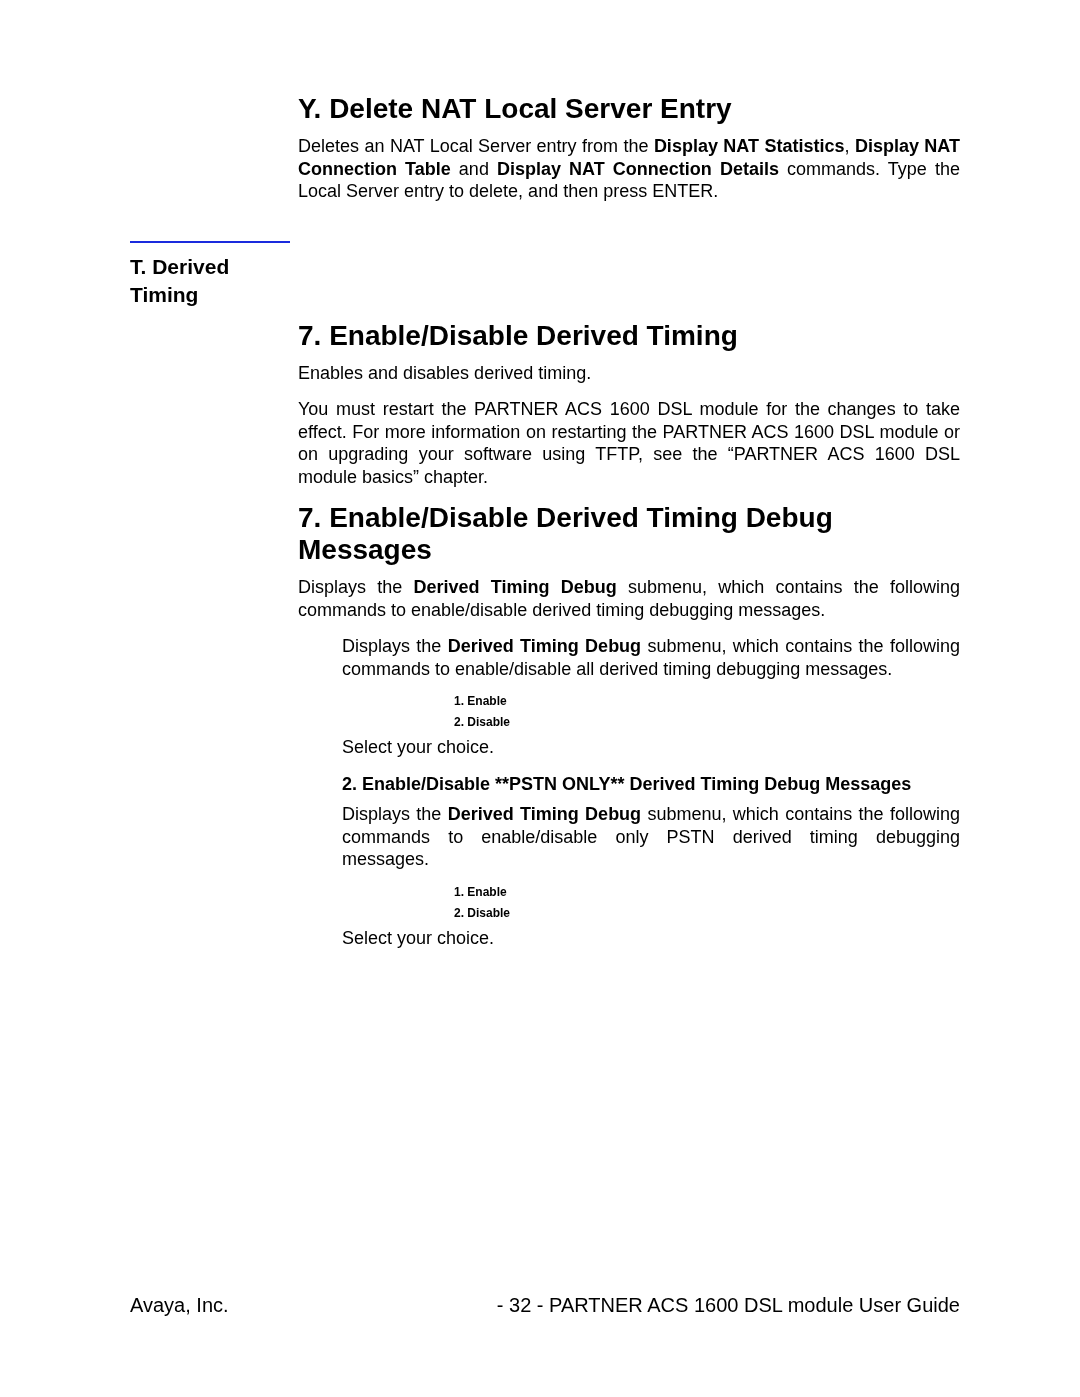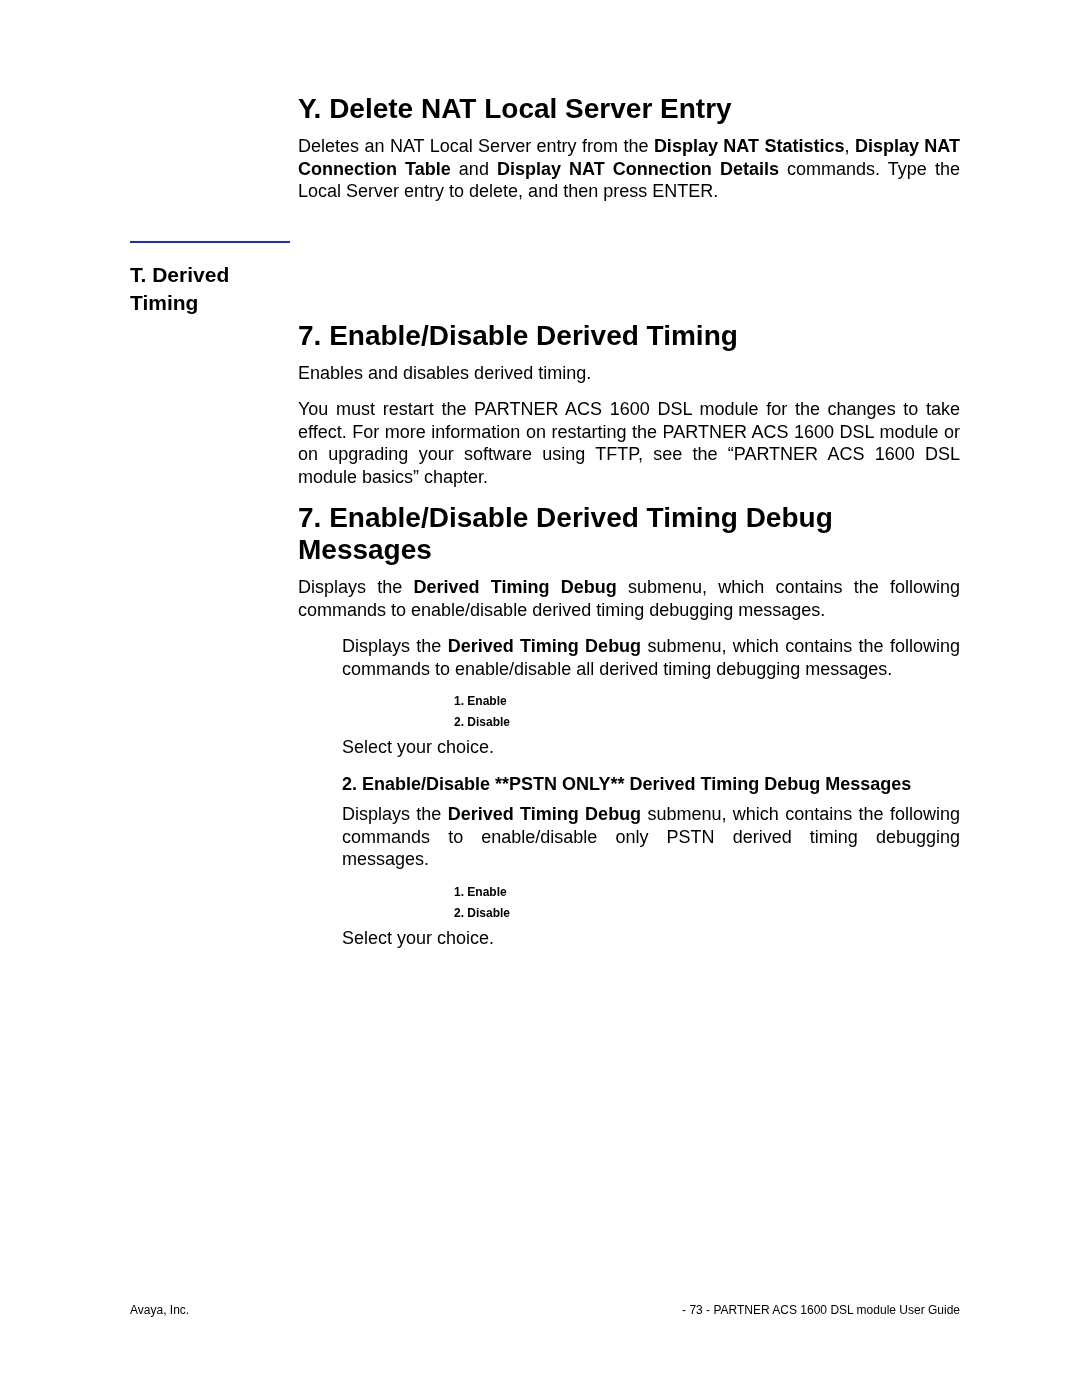--- a/index.html
+++ b/index.html
@@ -34,21 +34,21 @@
   }
   .justify {
     text-align: justify;
   }
   b { font-weight: bold; }
   .side-heading {
     position: absolute;
     left: 130px;
     width: 160px;
     border-top: 2px solid #1a2bdd;
-    padding-top: 18px;
+    padding-top: 10px;
     font-size: 21px;
     font-weight: bold;
     line-height: 1.35;
   }
   .side-heading.t-derived { top: 241px; }
   .indent-1 { margin-left: 44px; }
   .indent-2 { margin-left: 112px; }
   .subhead-small {
     font-size: 18px;
     font-weight: bold;
@@ -57,21 +57,21 @@
   .list-item-bold {
     font-weight: bold;
     margin: 4px 0 6px 0;
     font-size: 12px;
   }
   .footer {
     position: absolute;
     left: 130px;
     right: 120px;
     bottom: 80px;
-    font-size: 12px;
+    font-size: 20px;
     display: flex;
     justify-content: space-between;
     align-items: baseline;
   }
   .footer .right { text-align: right; }
 </style>
 </head>
 <body>
 
 <div class="page">
@@ -115,15 +115,15 @@
       <div class="indent-2">
         <p class="list-item-bold">1. Enable</p>
         <p class="list-item-bold">2. Disable</p>
       </div>
       <p>Select your choice.</p>
     </div>
   </div>
 
   <div class="footer">
     <span>Avaya, Inc.</span>
-    <span class="right">- 73 -  PARTNER ACS 1600 DSL module User Guide</span>
+    <span class="right">- 32 -  PARTNER ACS 1600 DSL module User Guide</span>
   </div>
 </div>
 
 </body></html>

